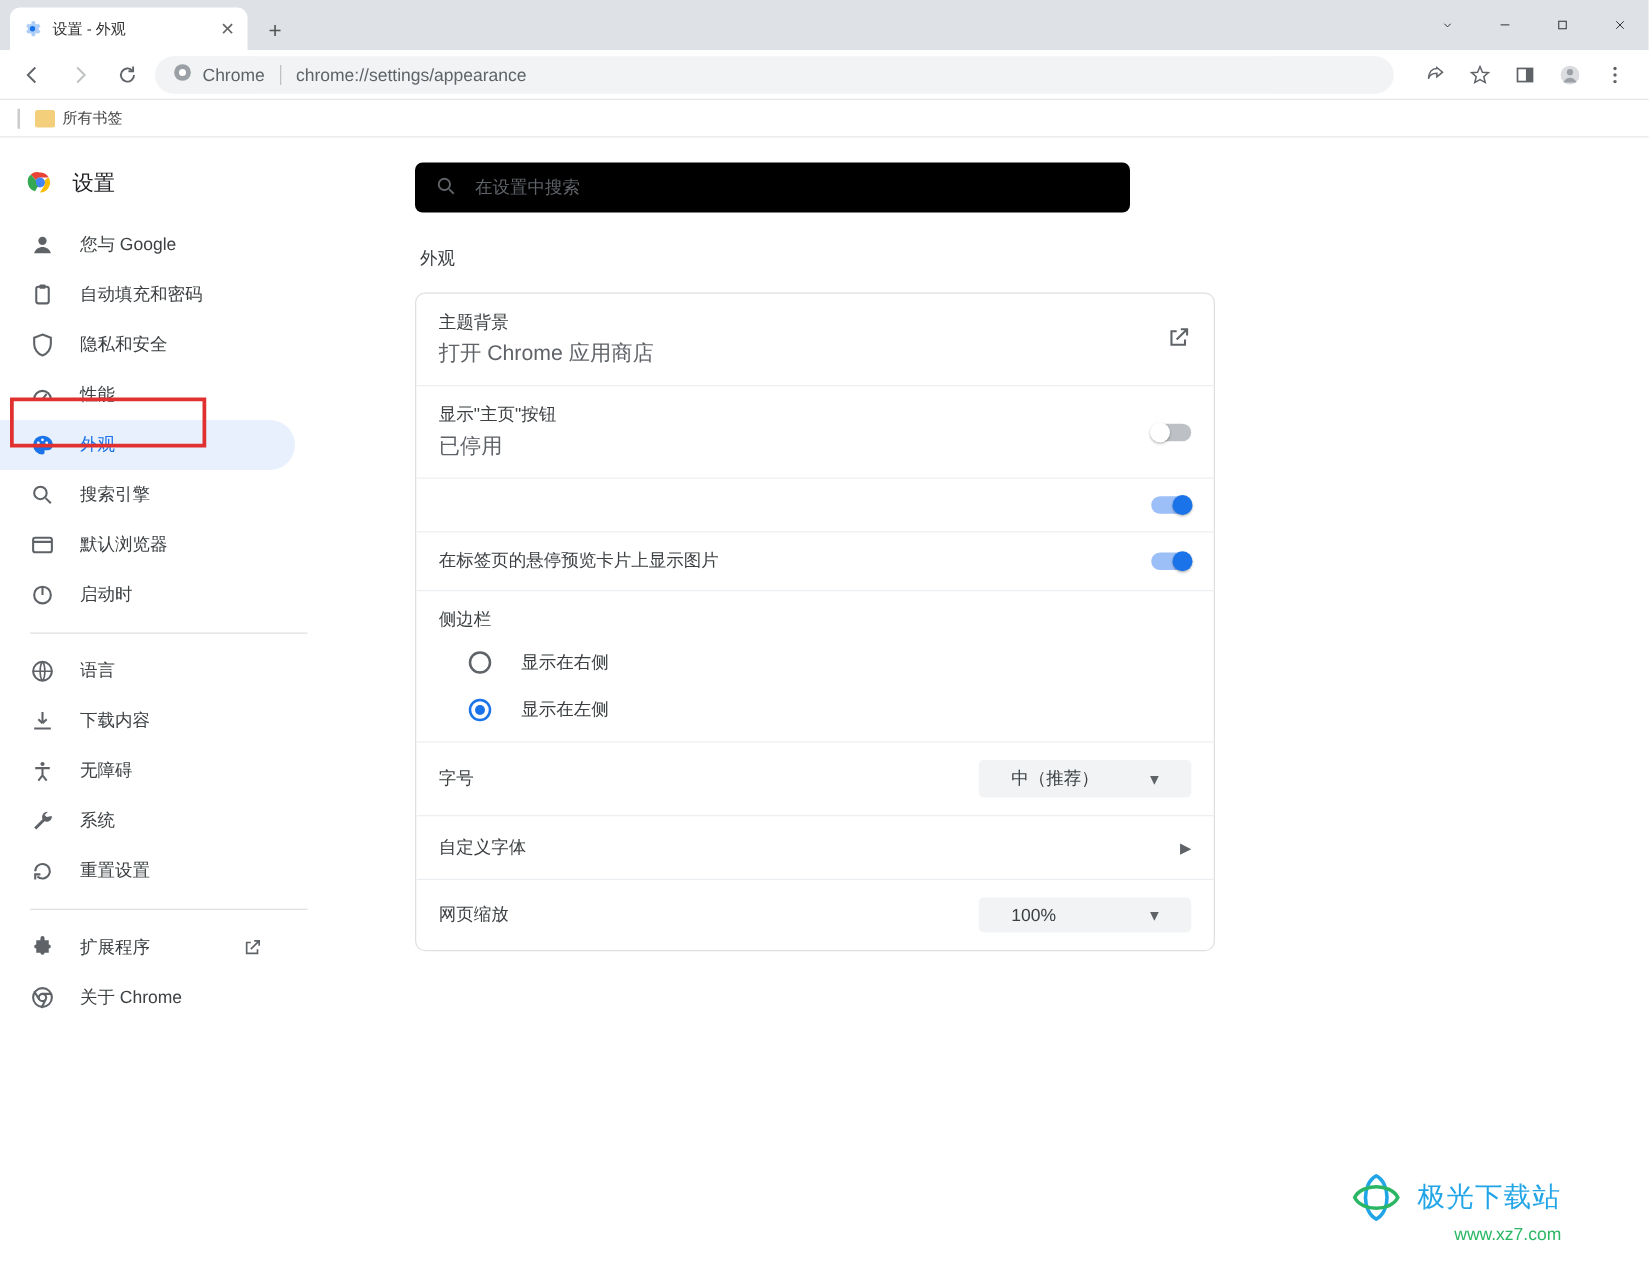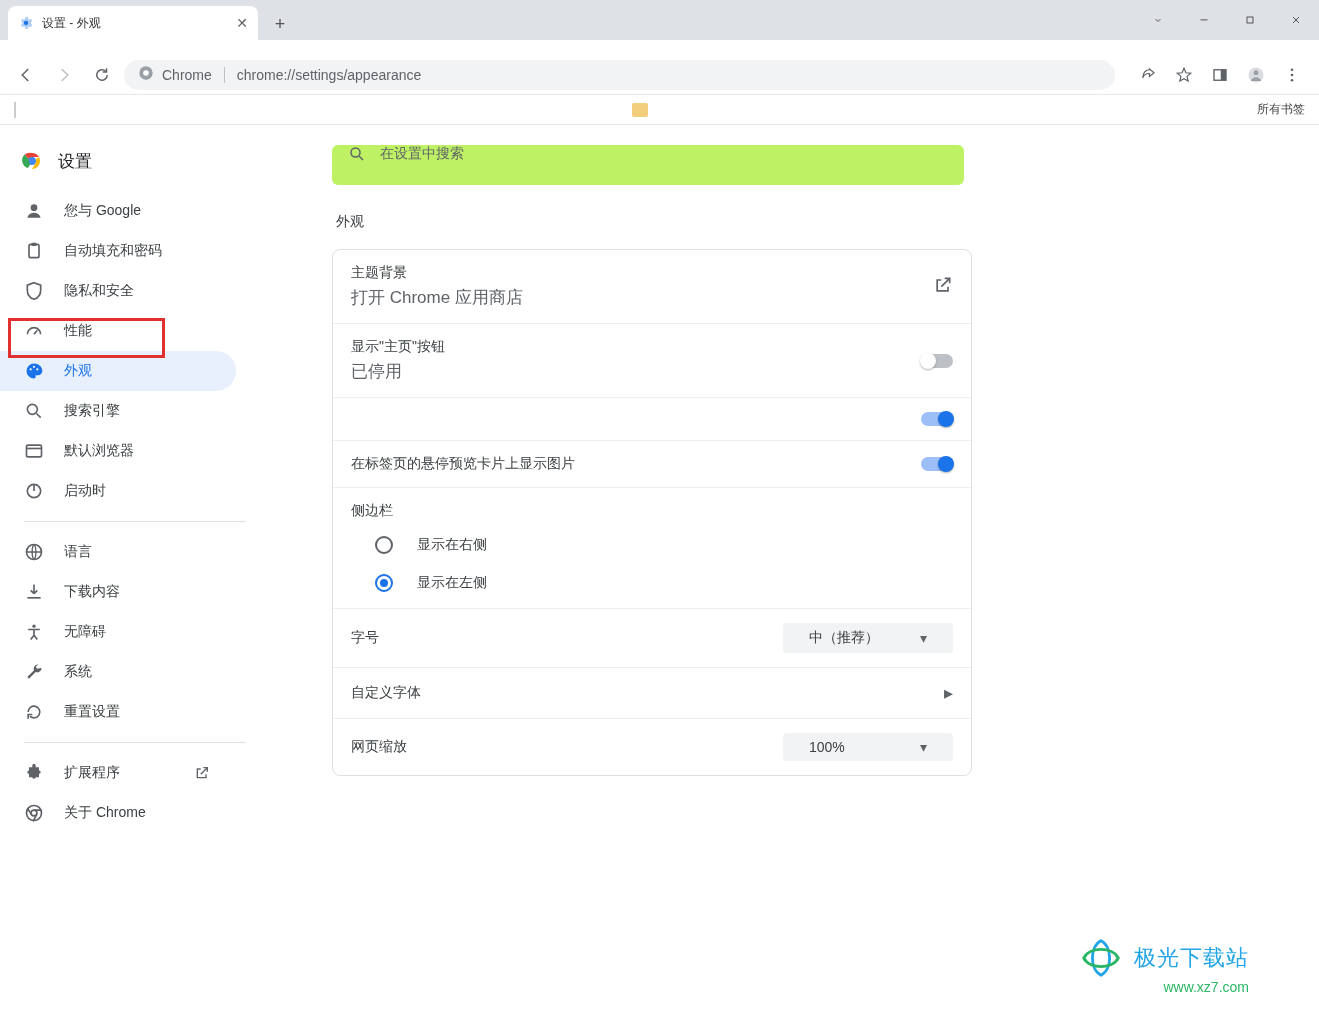--- a/index.html
+++ b/index.html
@@ -1,59 +1,59 @@
 <!DOCTYPE html>
 <html><head>
 <meta charset="utf-8">
 <style>
 * { box-sizing: border-box; margin: 0; padding: 0; font-family: "Microsoft YaHei", Arial, sans-serif; }
 body { background: #fff; width: 1319px; height: 1013px; overflow: hidden; position: relative; }
 
 
 .titlebar { height: 40px; background: #dee1e6; display: flex; align-items: flex-end; }
-.tab { background: #fff; height: 34px; width: 250px; margin-left: 8px; border-radius: 8px 8px 0 0; display: flex; align-items: center; padding: 0 10px; font-size: 12px; color: #333; position: relative; }
+.tab { background: #fff; height: 34px; width: 190px; margin-left: 8px; border-radius: 8px 8px 0 0; display: flex; align-items: center; padding: 0 10px; font-size: 12px; color: #333; position: relative; }
 .tab .favicon { width: 16px; height: 16px; margin-right: 8px; display: flex; align-items: center; justify-content: center; }
 .tab .close { margin-left: auto; color: #666; font-size: 14px; }
 .newtab { width: 28px; height: 28px; display: flex; align-items: center; justify-content: center; margin-left: 8px; color: #555; font-size: 18px; margin-bottom: 2px;}
 .winctrl { margin-left: auto; display: flex; align-items: center; height: 40px; }
 .winctrl span { width: 46px; height: 40px; display: flex; align-items: center; justify-content: center; color: #333; }
 .winctrl svg { width: 12px; height: 12px; }
 
 
-.toolbar { height: 40px; background: #fff; border-bottom: 1px solid #e6e6e6; display: flex; align-items: center; padding: 0 10px; gap: 6px; margin-top: 15px; }
+.toolbar { height: 40px; background: #fff; border-bottom: 1px solid #e6e6e6; display: flex; align-items: center; padding: 0 10px; gap: 6px; }
 .tbtn { width: 32px; height: 32px; display: flex; align-items: center; justify-content: center; color: #5f6368; border-radius: 50%; }
 .tbtn svg { width: 18px; height: 18px; }
 .omnibox { flex: 1; height: 30px; background: #f1f3f4; border-radius: 15px; display: flex; align-items: center; padding: 0 14px; font-size: 14px; color: #5f6368; gap: 8px;}
 .omnibox .div { width: 1px; height: 16px; background: #c0c0c0; margin: 0 4px; }
 .omnibox .url-path { color: #5f6368; }
 .toolbar-right { display: flex; align-items: center; gap: 2px; margin-left: 10px;}
 .toolbar-right .tbtn { width: 34px; }
 
 
-.bookmarks { height: 30px; border-bottom: 1px solid #e6e6e6; display: flex; align-items: center; justify-content: space-between; padding: 0 14px; font-size: 12px; color: #444; gap:6px;}
+.bookmarks { height: 30px; border-bottom: 1px solid #e6e6e6; display: flex; align-items: center; justify-content: flex-start; padding: 0 14px; font-size: 12px; color: #444; gap:6px;}
 .bookmarks .folder { width: 16px; height: 14px; background: #f3ce7b; border-radius: 2px; }
 .bookmarks .bar { width: 2px; height: 16px; background: #ccc; margin-right: 6px;}
 
 
 .main { display: flex; height: calc(100% - 110px); }
 .sidebar { width: 262px; padding: 16px 0 0 0; }
 .sb-header { display: flex; align-items: center; gap: 14px; padding: 8px 20px 18px; }
 .sb-header .logo { width: 24px; height: 24px; }
 .sb-header .title { font-size: 17px; color: #202124; }
 .sb-item { display: flex; align-items: center; gap: 20px; padding: 10px 24px; font-size: 14px; color: #3c4043; border-radius: 0 20px 20px 0; cursor: pointer; margin-right: 26px;}
 .sb-item.active { background: #e8f0fe; color: #1a73e8; }
 .sb-item .icon { width: 20px; height: 20px; display:flex; align-items:center; justify-content:center; color:#5f6368;}
 .sb-item.active .icon { color: #1a73e8; }
 .sb-divider { height: 1px; background: #e0e0e0; margin: 10px 16px 10px 24px; }
 .sb-item .external { margin-left: auto; }
 .highlight-box { position: absolute; left: 8px; top: 318px; width: 157px; height: 40px; border: 3px solid #e03030; pointer-events: none; }
 
 .content { flex: 1; padding: 20px 0 0 0; display:flex; flex-direction:column; align-items:flex-start; }
 .content-inner { width: 640px; margin-left: 70px;}
-.searchbar { width: 632px; height: 40px; background: #bef264; border-radius: 6px; display: flex; align-items: flex-start; padding: 0 16px; color: #5f6368; font-size: 14px; gap: 14px; }
+.searchbar { width: 572px; height: 40px; background: #000000; border-radius: 6px; display: flex; align-items: center; padding: 0 16px; color: #5f6368; font-size: 14px; gap: 14px; }
 .section-title { font-size: 14px; color: #3c4043; margin: 28px 0 18px 4px; }
 .card { background: #fff; border: 1px solid #e0e0e0; border-radius: 8px; overflow:hidden;}
 .row { display: flex; align-items: center; padding: 14px 18px; border-bottom: 1px solid #eceff1; font-size: 14px; color: #3c4043; }
 .row:last-child { border-bottom: none; }
 .row .row-main { flex:1; }
 .row .row-title { color: #3c4043; }
 .row .row-sub { color: #5f6368; font-size: 17px; margin-top: 4px; }
 .row .ctrl { margin-left: auto; }
 .ext-icon { color:#5f6368; }
 

